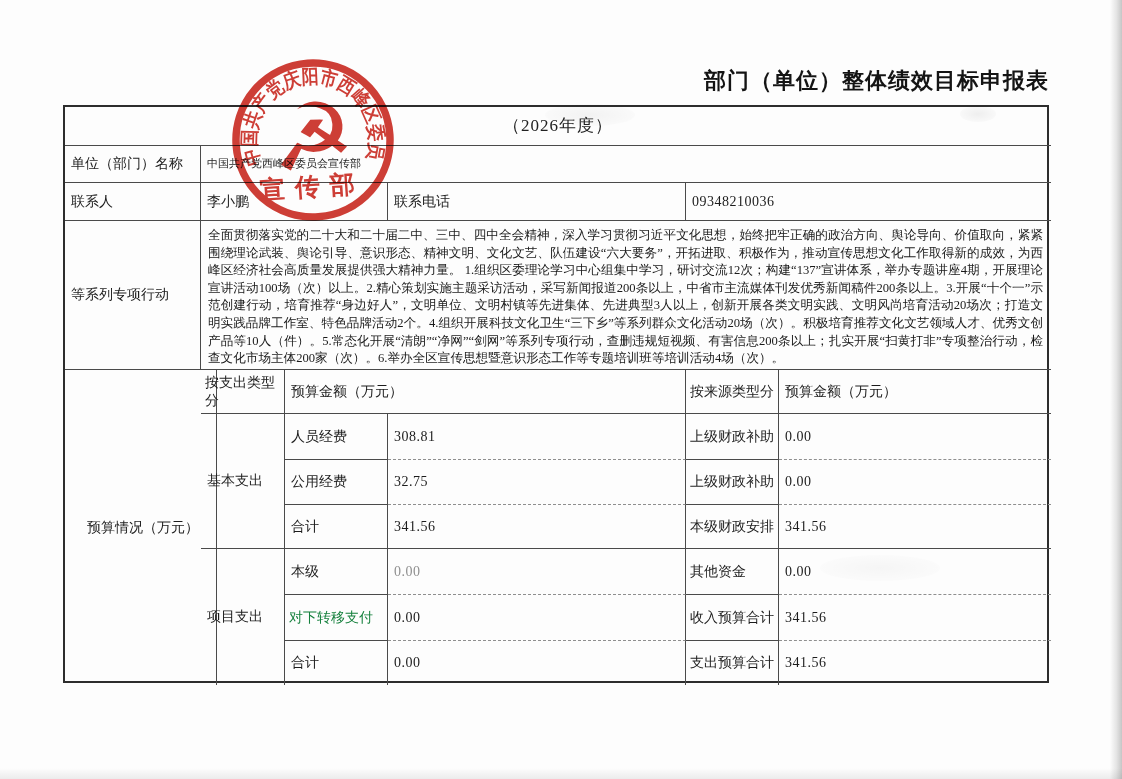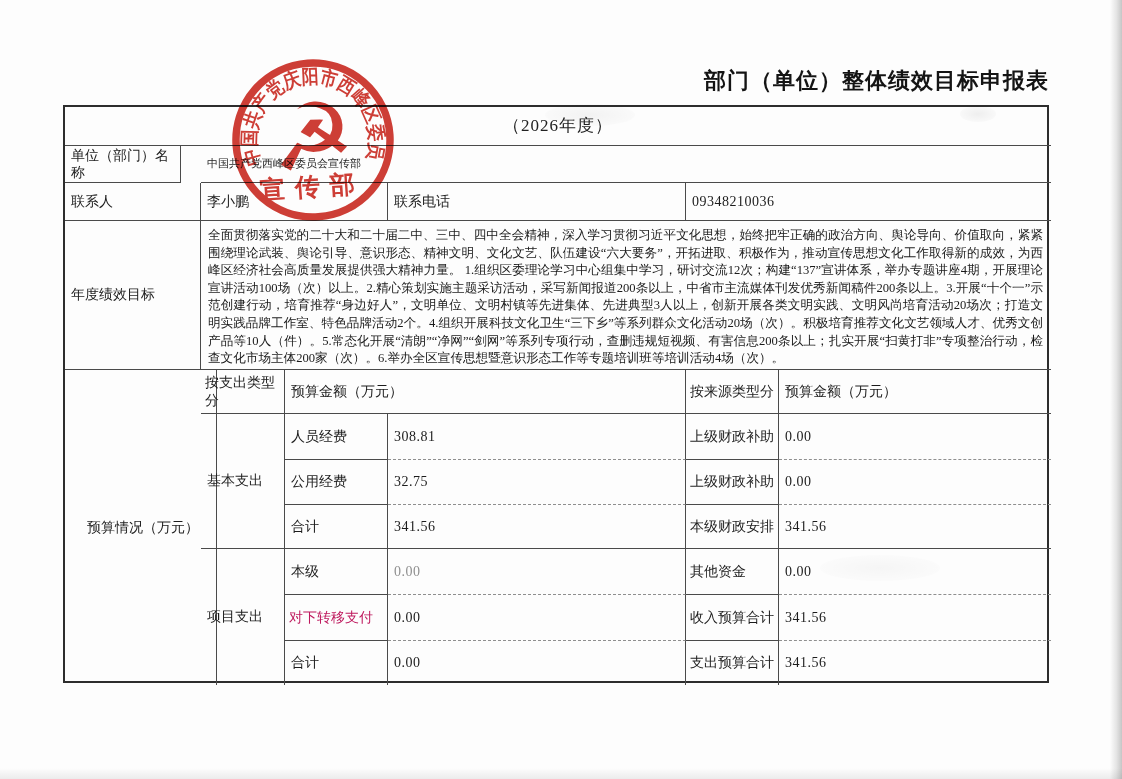--- a/index.html
+++ b/index.html
@@ -51,29 +51,29 @@
 <body>
 
 <div class="page">
 
   <div class="doc-title">部门（单位）整体绩效目标申报表</div>
 
   <div class="form-table">
 
     <div class="cell center subtitle no-r" style="left:0;top:0;width:986px;height:39px">（2026年度）</div>
 
-    <div class="cell" style="left:0;top:39px;width:116px;height:37px">单位（部门）名称</div>
+    <div class="cell" style="left:0;top:39px;width:136px;height:37px">单位（部门）名称</div>
     <div class="cell no-r" style="left:136px;top:39px;width:850px;height:37px;font-size:11px">中国共产党西峰区委员会宣传部</div>
 
     <div class="cell" style="left:0;top:76px;width:136px;height:38px">联系人</div>
     <div class="cell" style="left:136px;top:76px;width:187px;height:38px">李小鹏</div>
     <div class="cell" style="left:323px;top:76px;width:298px;height:38px">联系电话</div>
     <div class="cell no-r amount" style="left:621px;top:76px;width:365px;height:38px">09348210036</div>
 
-    <div class="cell" style="left:0;top:114px;width:136px;height:149px">年度绩效目标</div>
+    <div class="cell" style="left:0;top:114px;width:136px;height:149px">等系列专项行动</div>
     <div class="cell no-r goal-text" style="left:136px;top:114px;width:850px;height:149px">全面贯彻落实党的二十大和二十届二中、三中、四中全会精神，深入学习贯彻习近平文化思想，始终把牢正确的政治方向、舆论导向、价值取向，紧紧围绕理论武装、舆论引导、意识形态、精神文明、文化文艺、队伍建设“六大要务”，开拓进取、积极作为，推动宣传思想文化工作取得新的成效，为西峰区经济社会高质量发展提供强大精神力量。 1.组织区委理论学习中心组集中学习，研讨交流12次；构建“137”宣讲体系，举办专题讲座4期，开展理论宣讲活动100场（次）以上。2.精心策划实施主题采访活动，采写新闻报道200条以上，中省市主流媒体刊发优秀新闻稿件200条以上。3.开展“十个一”示范创建行动，培育推荐“身边好人”，文明单位、文明村镇等先进集体、先进典型3人以上，创新开展各类文明实践、文明风尚培育活动20场次；打造文明实践品牌工作室、特色品牌活动2个。4.组织开展科技文化卫生“三下乡”等系列群众文化活动20场（次）。积极培育推荐文化文艺领域人才、优秀文创产品等10人（件）。5.常态化开展“清朗”“净网”“剑网”等系列专项行动，查删违规短视频、有害信息200条以上；扎实开展“扫黄打非”专项整治行动，检查文化市场主体200家（次）。6.举办全区宣传思想暨意识形态工作等专题培训班等培训活动4场（次）。</div>
 
     <div class="cell no-b" style="left:16px;top:263px;width:136px;height:315px">预算情况（万元）</div>
 
     <div class="cell" style="left:136px;top:263px;width:84px;height:44px;padding:2px 4px">按支出类型分</div>
     <div class="cell" style="left:220px;top:263px;width:401px;height:44px">预算金额（万元）</div>
     <div class="cell" style="left:621px;top:263px;width:93px;height:44px;padding:2px 4px">按来源类型分</div>
     <div class="cell no-r" style="left:714px;top:263px;width:272px;height:44px">预算金额（万元）</div>
 
     <div class="cell" style="left:220px;top:307px;width:103px;height:46px">人员经费</div>
@@ -85,21 +85,21 @@
     <div class="cell dash amount" style="left:323px;top:353px;width:298px;height:45px">32.75</div>
 
     <div class="cell" style="left:220px;top:398px;width:103px;height:44px">合计</div>
     <div class="cell amount" style="left:323px;top:398px;width:298px;height:44px">341.56</div>
 
     <div class="cell no-b" style="left:136px;top:442px;width:84px;height:136px">项目支出</div>
 
     <div class="cell" style="left:220px;top:442px;width:103px;height:46px">本级</div>
     <div class="cell dash amount faded" style="left:323px;top:442px;width:298px;height:46px">0.00</div>
 
-    <div class="cell" style="left:220px;top:488px;width:103px;height:46px;padding:2px 4px;color:#be185d">对下转移支付</div>
+    <div class="cell" style="left:220px;top:488px;width:103px;height:46px;padding:2px 4px;color:#15803d">对下转移支付</div>
     <div class="cell dash amount" style="left:323px;top:488px;width:298px;height:46px">0.00</div>
 
     <div class="cell no-b" style="left:220px;top:534px;width:103px;height:44px">合计</div>
     <div class="cell no-b amount" style="left:323px;top:534px;width:298px;height:44px">0.00</div>
 
     <div class="cell" style="left:621px;top:307px;width:93px;height:46px;padding:2px 4px">上级财政补助</div>
     <div class="cell no-r dash amount" style="left:714px;top:307px;width:272px;height:46px">0.00</div>
 
     <div class="cell" style="left:621px;top:353px;width:93px;height:45px;padding:2px 4px">上级财政补助</div>
     <div class="cell no-r dash amount" style="left:714px;top:353px;width:272px;height:45px">0.00</div>

